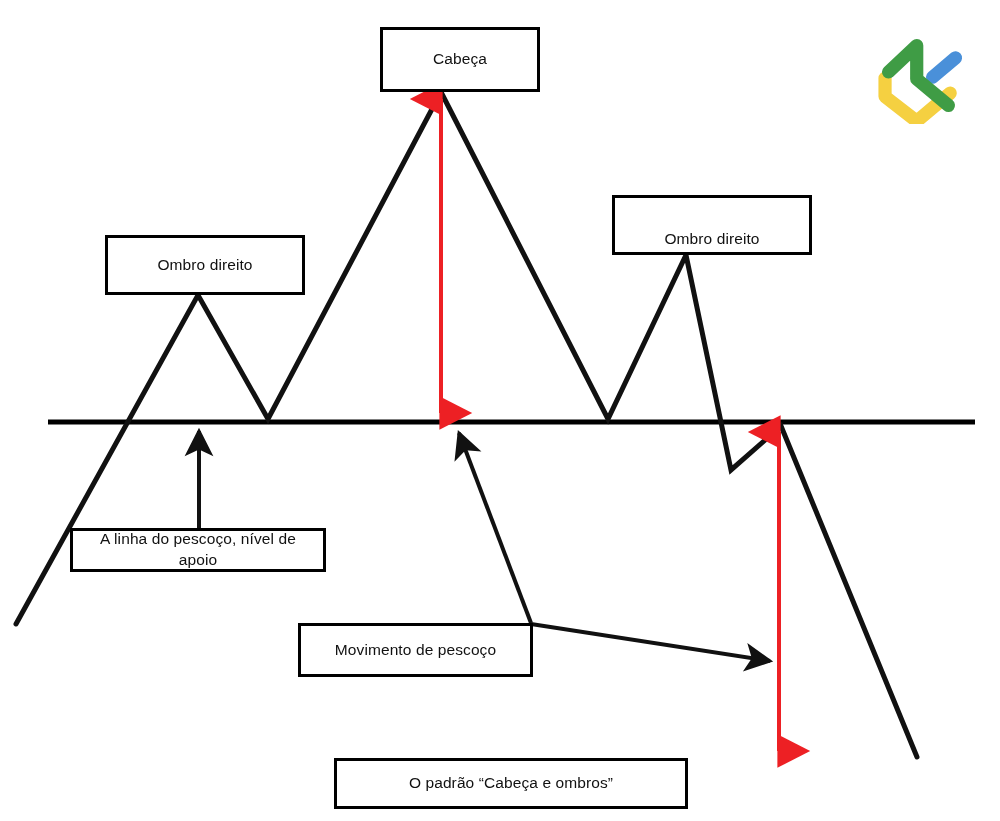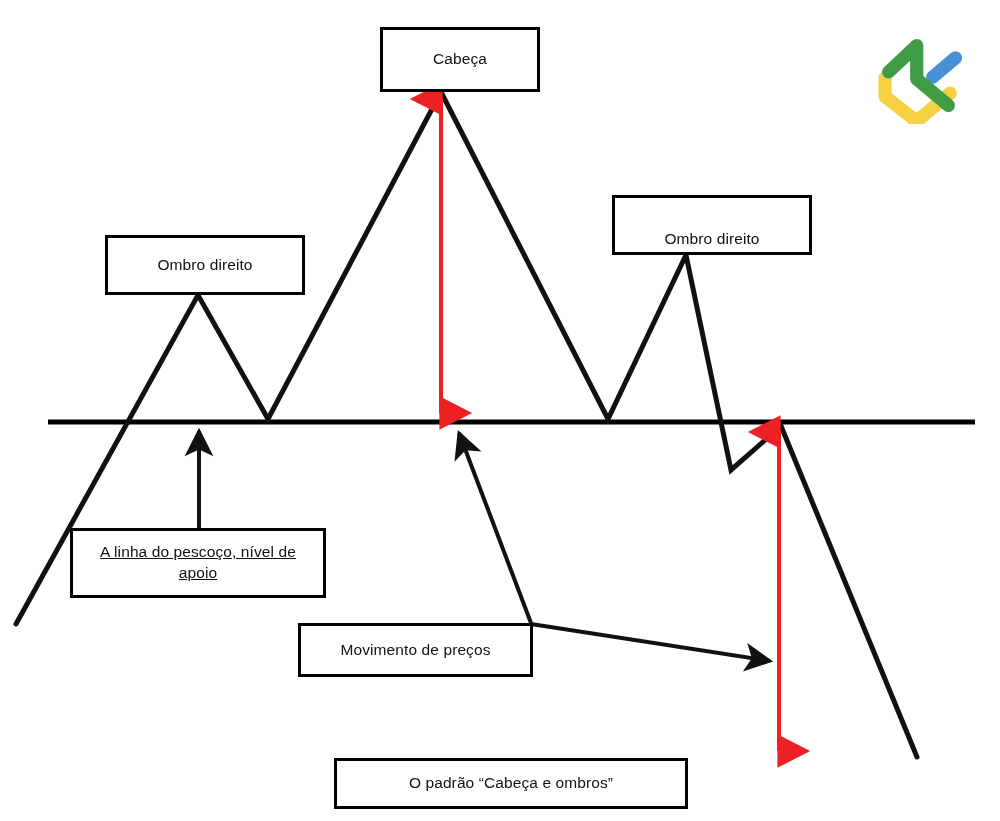--- a/index.html
+++ b/index.html
@@ -86,26 +86,26 @@
   </div>
 
   <div class="callout" style="left:105px; top:228px; width:200px; height:60px;">
     <span>Ombro direito</span>
   </div>
 
   <div class="callout" style="left:612px; top:188px; width:200px; height:60px;align-items:flex-end;">
     <span>Ombro direito</span>
   </div>
 
-  <div class="callout" style="left:70px; top:521px; width:256px; height:70px;text-decoration:underline;">
+  <div class="callout" style="left:70px; top:521px; width:256px; height:44px;">
     <span>A linha do pescoço, nível de apoio</span>
   </div>
 
   <div class="callout" style="left:298px; top:616px; width:235px; height:54px;">
-    <span>Movimento de preços</span>
+    <span>Movimento de pescoço</span>
   </div>
 
   <div class="callout" style="left:334px; top:751px; width:354px; height:51px;">
     <span>O padrão “Cabeça e ombros”</span>
   </div>
 
   <svg id="logo" viewBox="0 0 100 100" style="left:878px; top:27px; width:88px; height:90px;">
     <g>
       <path d="M8 49 L8 70 L44 98 L82 66" fill="none" stroke="#f5d041" stroke-width="15" stroke-linecap="round" stroke-linejoin="round"></path>
     </g>

